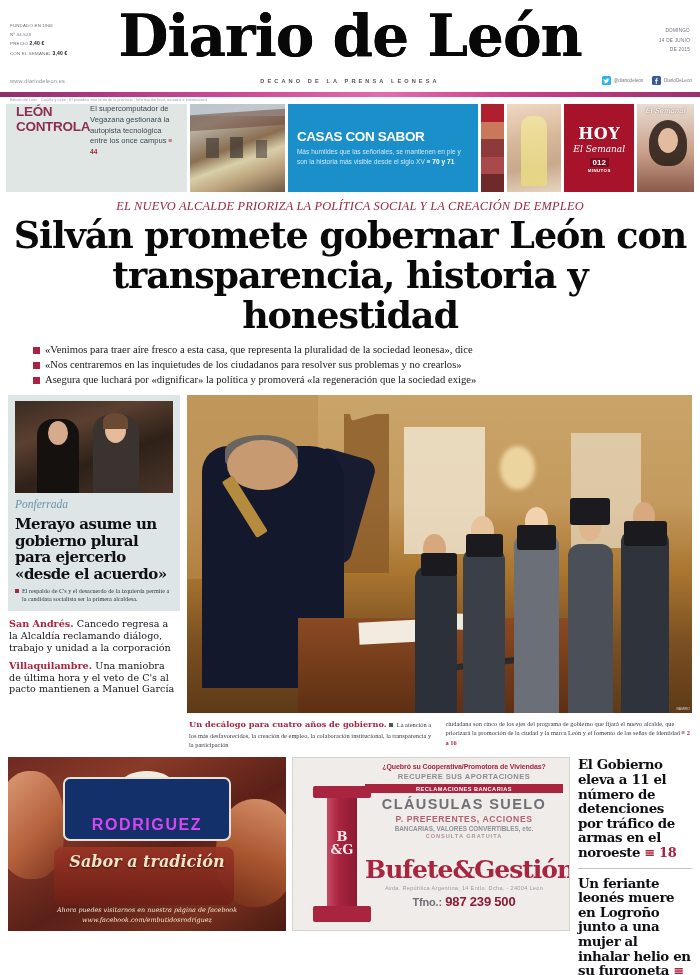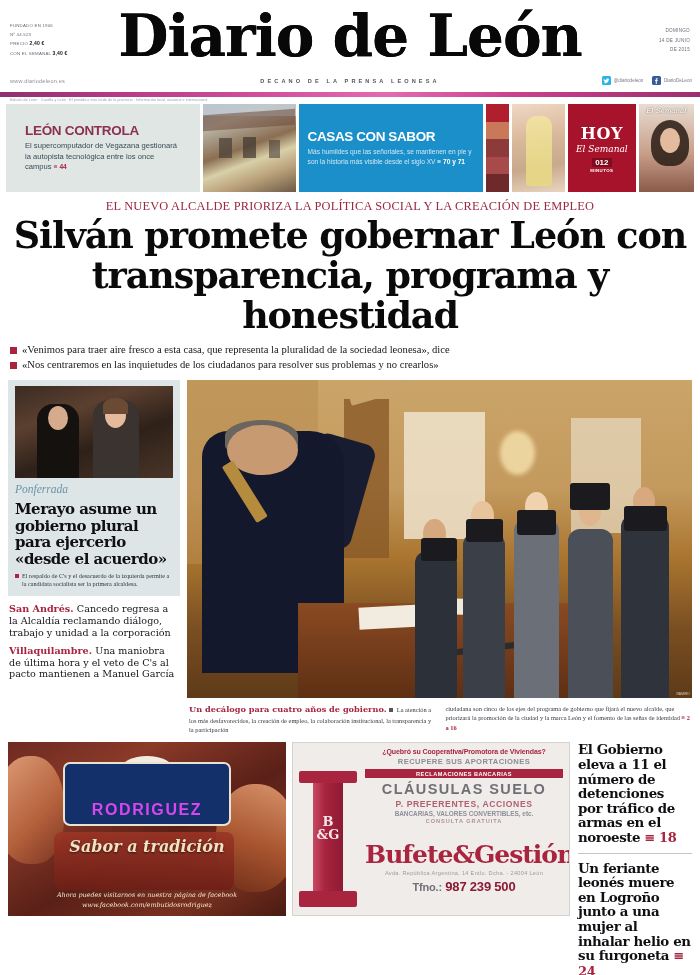--- a/index.html
+++ b/index.html
@@ -62,21 +62,21 @@
   }
   .microline{
     font-family:"Liberation Sans",sans-serif;
     font-size:3.6px;color:#9a9aa6;padding:1px 10px 0;letter-spacing:.1px;
   }
 
   
   .promos{display:flex;height:88px;margin-top:2px;padding:0 6px;gap:3px;}
   .promo{position:relative;overflow:hidden;}
 
-  .pr-leon{width:178px;background:#dfe6e4;display:flex;flex-direction:column;justify-content:center;padding:0 19px;}
+  .pr-leon{width:178px;background:#dfe6e4;display:flex;flex-direction:row;justify-content:center;padding:0 10px;}
   .pr-leon h3{
     margin:0 0 3px 0;font-family:"Liberation Sans",sans-serif;
     font-size:13.5px;font-weight:700;color:#8c2f52;letter-spacing:-.3px;
   }
   .pr-leon p{
     margin:0;font-family:"Liberation Sans",sans-serif;
     font-size:7.6px;line-height:1.42;color:#3b4a52;
   }
   .pr-leon .pg{color:#a8243f;font-weight:700;font-size:6.6px;}
 
@@ -109,32 +109,32 @@
   .pr-sem{width:63px;background:linear-gradient(180deg,#e8dcd2,#c9a08a 55%,#8a5a4a);}
   .pr-sem .lbl{
     position:absolute;left:0;right:0;top:3px;text-align:center;
     font-family:"DejaVu Serif",serif;font-style:italic;font-size:7px;color:#fff;
     text-shadow:0 0 2px rgba(0,0,0,.6);
   }
   .pr-sem .hair{position:absolute;left:12px;top:16px;width:38px;height:46px;background:#2e2018;border-radius:50% 50% 40% 40%;opacity:.88;}
   .pr-sem .face{position:absolute;left:21px;top:24px;width:20px;height:25px;background:#e3bca0;border-radius:50%;}
 
   
-  .kicker-wrap{padding:7px 10px 0;}
+  .kicker-wrap{padding:7px 10px 0;font-style:italic;}
   .kicker{
     font-family:"Liberation Serif",serif;
     font-size:12.4px;color:#9a2840;letter-spacing:.2px;font-weight:400;
     text-transform:uppercase;text-align:center;
   }
   .headline{
     padding:2px 8px 0;text-align:center;
     font-family:"DejaVu Serif",serif;font-weight:700;
     font-size:36.5px;line-height:40px;letter-spacing:-1.1px;color:#0a0a0a;
   }
-  .bullets{padding:8px 10px 0;}
+  .bullets{padding:8px 10px 0;margin-left:23px;}
   .bl{display:flex;align-items:flex-start;gap:5px;margin-bottom:2.5px;}
   .bl .sq{width:7px;height:7px;background:#a8243f;flex:0 0 7px;margin-top:2.5px;}
   .bl p{margin:0;font-family:"Liberation Serif",serif;font-size:10.6px;line-height:1.18;color:#17171c;}
 
   
   .body-wrap{display:flex;padding:6px 8px 0;gap:7px;}
   .col-left{width:172px;}
   .col-main{flex:1;}
 
   .lf-box{background:#dde5e6;padding:6px 7px 8px;}
@@ -232,21 +232,21 @@
   .ad-rod .foot{
     position:absolute;left:0;right:0;bottom:6px;text-align:center;
     font-family:"DejaVu Serif",serif;font-style:italic;font-size:6.4px;line-height:1.5;color:#f3e6cc;
   }
 
   .ad-buf{
     width:278px;position:relative;background:#efecea;border:1px solid #d6d2ce;box-sizing:border-box;
     padding:5px 6px 4px;overflow:hidden;
   }
   .ad-buf .col{
-    position:absolute;left:12px;top:28px;width:46px;height:136px;
+    position:absolute;left:26px;top:28px;width:46px;height:136px;
   }
   .ad-buf .col .cap1{position:absolute;left:-6px;top:0;width:58px;height:12px;background:#a8243f;border-radius:2px;}
   .ad-buf .col .shaft{position:absolute;left:8px;top:12px;width:30px;height:108px;background:linear-gradient(90deg,#c84a63,#a8243f 40%,#8c1a33);}
   .ad-buf .col .base{position:absolute;left:-6px;bottom:0;width:58px;height:16px;background:#a8243f;border-radius:2px;}
   .ad-buf .col .bg{
     position:absolute;left:10px;top:44px;width:26px;text-align:center;
     font-family:"DejaVu Serif",serif;font-weight:700;font-size:13px;color:#f4e6e9;line-height:13px;
   }
   .ad-buf .txt{margin-left:66px;}
   .ad-buf .l1{font-family:"Liberation Sans",sans-serif;font-size:7px;color:#a8243f;font-weight:700;text-align:center;letter-spacing:-.1px;}
@@ -384,31 +384,35 @@
       <i class="hair"></i>
       <i class="face"></i>
     </div>
   </div>
 
   <div class="kicker-wrap">
     <div class="kicker">EL NUEVO ALCALDE PRIORIZA LA POLÍTICA SOCIAL Y LA CREACIÓN DE EMPLEO</div>
   </div>
   <div class="headline">
     <div>Silván promete gobernar León con</div>
-    <div>transparencia, programa y honestidad</div>
+    <div>transparencia, historia y honestidad</div>
   </div>
 
   <div class="bullets">
     <div class="bl">
       <i class="sq"></i>
       <p>«Venimos para traer aire fresco a esta casa, que representa la pluralidad de la sociedad leonesa», dice</p>
     </div>
     <div class="bl">
       <i class="sq"></i>
       <p>«Nos centraremos en las inquietudes de los ciudadanos para resolver sus problemas y no crearlos»</p>
+    </div>
+    <div class="bl">
+      <i class="sq"></i>
+      <p>Asegura que luchará por «dignificar» la política y promoverá «la regeneración que la sociedad exige»</p>
     </div>
   </div>
 
   <div class="body-wrap">
 
     <div class="col-left">
       <div class="lf-box">
         <div class="lf-photo">
           <i class="p1"></i>
           <i class="p1f"></i>

